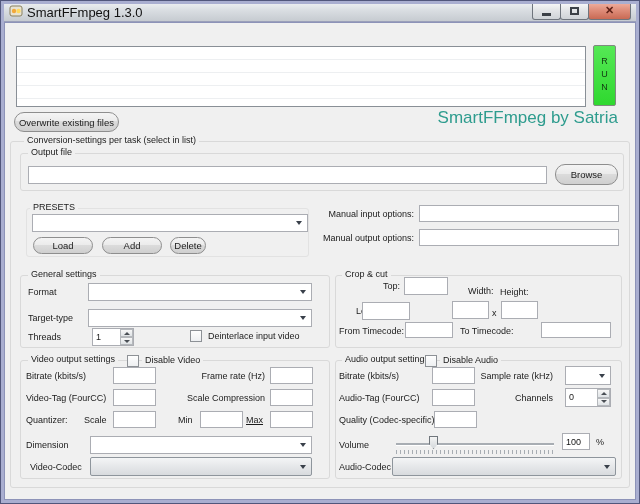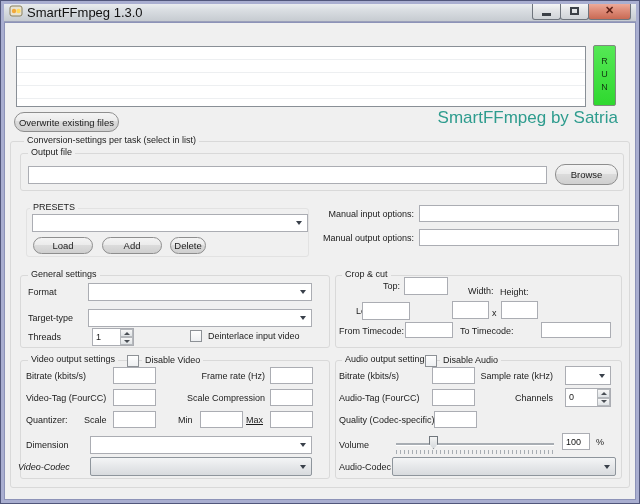--- a/index.html
+++ b/index.html
@@ -185,21 +185,21 @@
   <input class="textfield" style="left: 113px; top: 411px; width: 43px; height: 17px;" value="">
   <span class="label" style="left:178px;top:415px;">Min</span>
   <input class="textfield" style="left: 200px; top: 411px; width: 43px; height: 17px;" value="">
   <span class="label" style="left:246px;top:415px;text-decoration:underline;">Max</span>
   <input class="textfield" style="left: 270px; top: 411px; width: 43px; height: 17px;" value="">
   <span class="label" style="left:26px;top:440px;">Dimension</span>
   <div class="combo" style="left:90px;top:436px;width:222px;height:18px;">
     <span class="val"></span>
     <span class="arrow-down"></span>
   </div>
-  <span class="label" style="left:18px;top:462px;font-style:italic;">Video-Codec</span>
+  <span class="label" style="left:30px;top:462px;">Video-Codec</span>
   <div class="combo-gray" style="left:90px;top:457px;width:222px;height:19px;">
     <span class="val" style="position:absolute;left:4px;top:4px;"></span>
     <span class="arrow-down"></span>
   </div>
 
   <div class="groupbox" style="left:335px;top:360px;width:287px;height:119px;"></div>
   <span class="legend" style="left:342px;top:354px;">Audio output settings</span>
   <span class="checkbox" style="left:425px;top:355px;background-color:#f0f0f0;"></span>
   <span class="legend" style="left:440px;top:355px;">Disable Audio</span>
   <span class="label" style="left:339px;top:371px;">Bitrate (kbits/s)</span>

